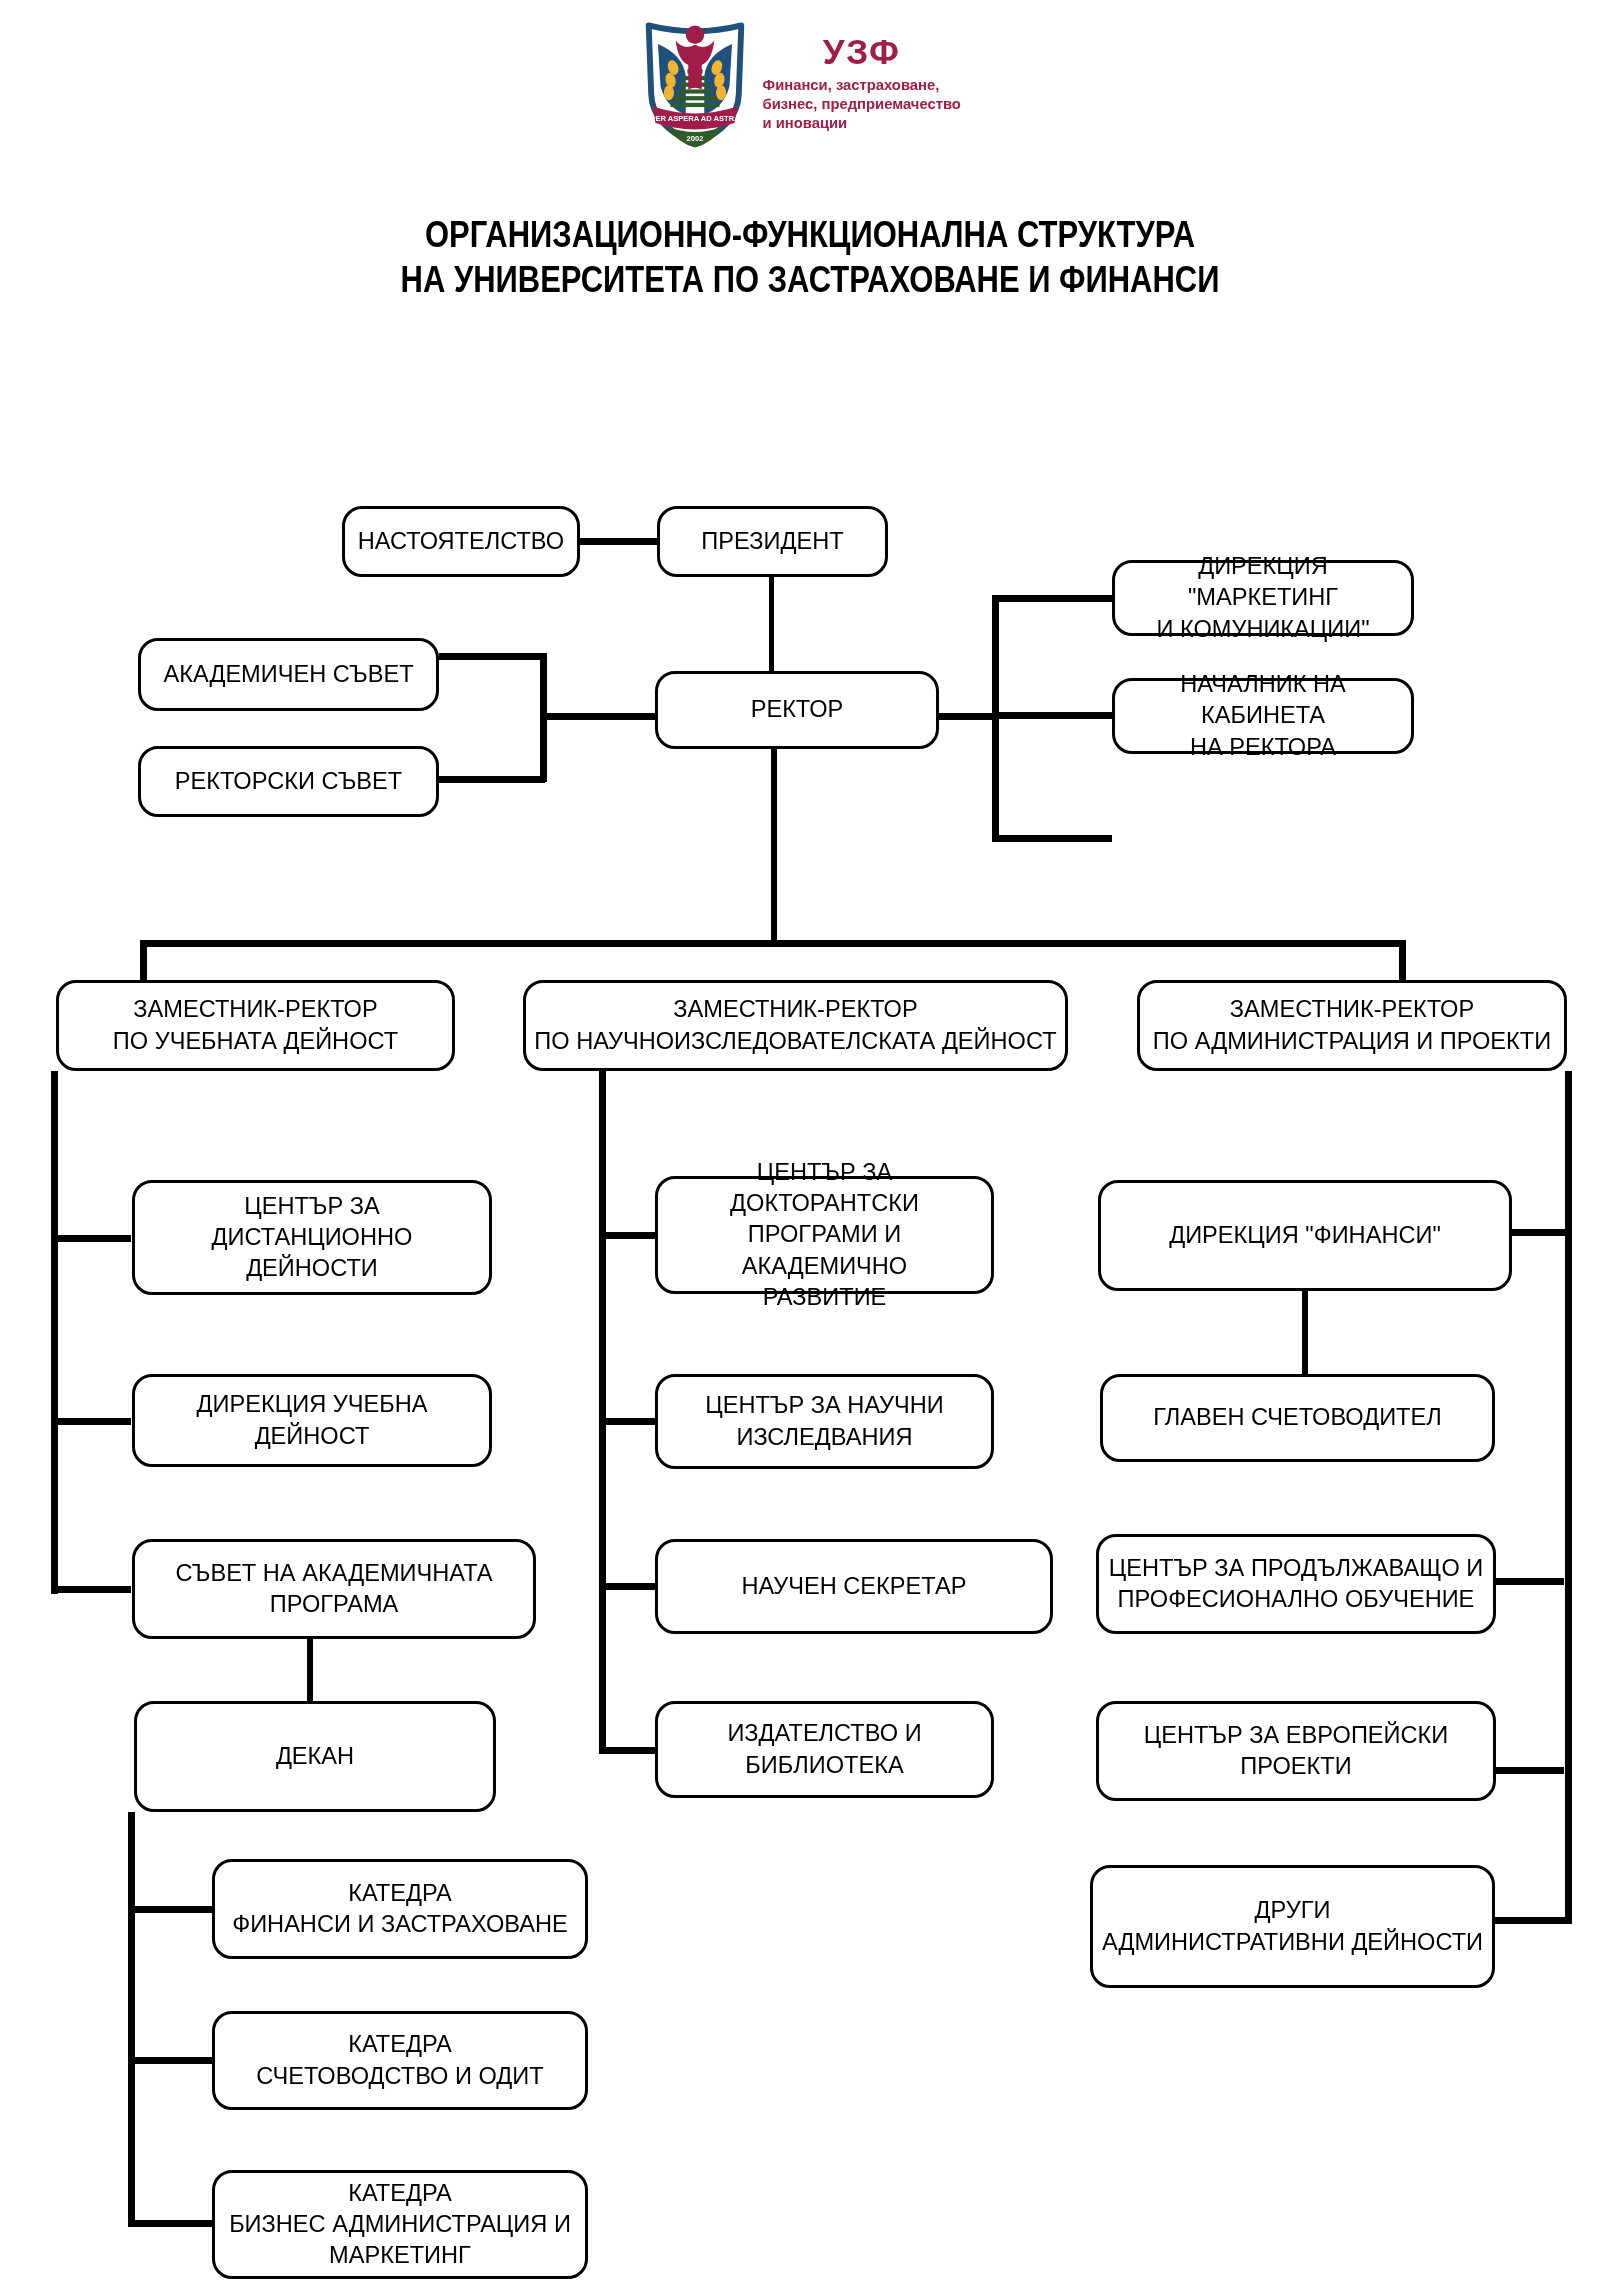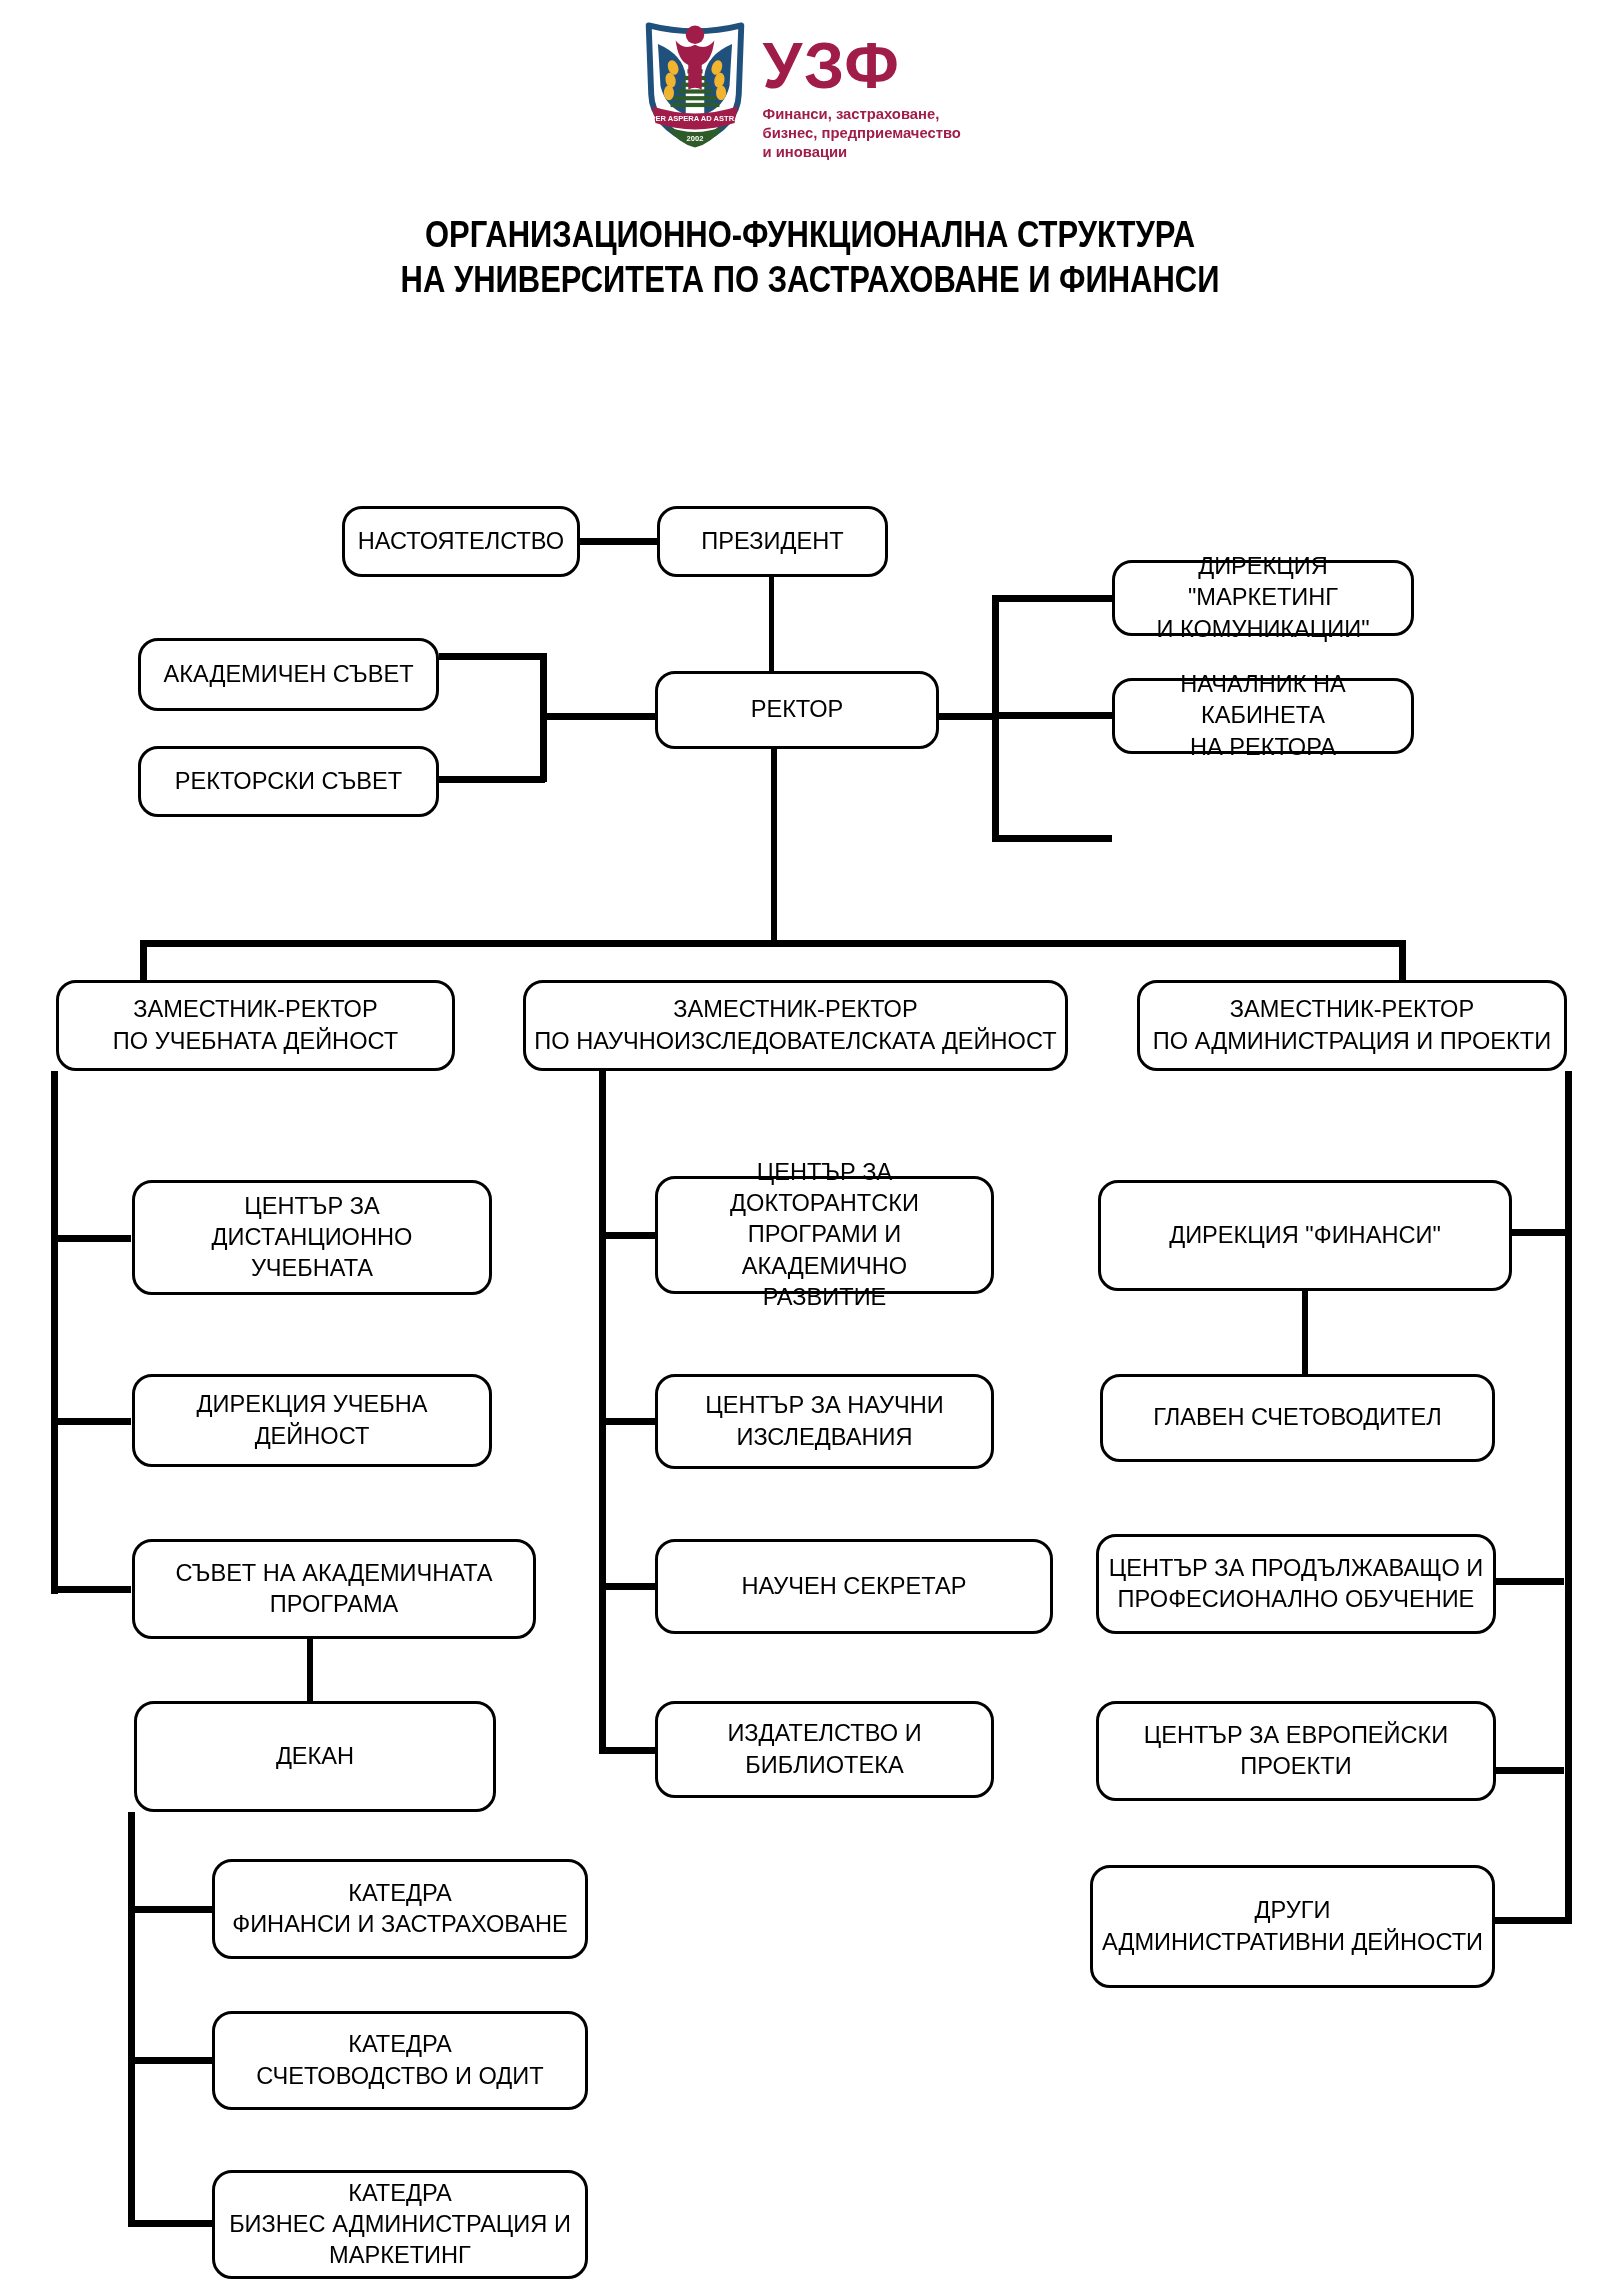--- a/index.html
+++ b/index.html
@@ -20,21 +20,21 @@
   .c{position:absolute;background:#000;z-index:1;}
   
   #title{
     position:absolute;left:0;top:213px;width:1620px;text-align:center;
     font-weight:bold;font-size:36px;line-height:1.24;color:#000;
     transform:scaleX(0.86);transform-origin:50% 50%;white-space:pre-line;
     letter-spacing:0px;
   }
   #logo{position:absolute;left:641px;top:17px;display:flex;align-items:flex-start;z-index:3;}
   #logo-text{margin-left:13.5px;padding-top:17px;}
-  #logo-abbr{font-weight:bold;font-size:64px;line-height:1;letter-spacing:1.7px;}
+  #logo-abbr{font-weight:bold;font-size:35px;line-height:1;letter-spacing:1.7px;text-align:center;}
   #logo-tagline{margin-top:6.8px;font-size:14.8px;line-height:1.3;font-weight:bold;white-space:pre-line;}
 </style>
 </head>
 <body>
 
 <div id="canvas">
 
   <div id="logo">
     <svg width="108" height="133" viewBox="0 0 128 158">
 
@@ -130,21 +130,21 @@
 НА РЕКТОРА</span></div>
 
   <div class="node" style="left:56px;top:980px;width:399px;height:91px"><span class="lbl">ЗАМЕСТНИК-РЕКТОР
 ПО УЧЕБНАТА ДЕЙНОСТ</span></div>
   <div class="node" style="left:523px;top:980px;width:545px;height:91px"><span class="lbl">ЗАМЕСТНИК-РЕКТОР
 ПО НАУЧНОИЗСЛЕДОВАТЕЛСКАТА ДЕЙНОСТ</span></div>
   <div class="node" style="left:1137px;top:980px;width:430px;height:91px"><span class="lbl">ЗАМЕСТНИК-РЕКТОР
 ПО АДМИНИСТРАЦИЯ И ПРОЕКТИ</span></div>
 
   <div class="node" style="left:132px;top:1180px;width:360px;height:115px"><span class="lbl">ЦЕНТЪР ЗА ДИСТАНЦИОННО
-УЧЕБНАТА</span></div>
+ДЕЙНОСТИ</span></div>
   <div class="node" style="left:132px;top:1374px;width:360px;height:93px"><span class="lbl">ДИРЕКЦИЯ УЧЕБНА ДЕЙНОСТ</span></div>
   <div class="node" style="left:132px;top:1539px;width:404px;height:100px"><span class="lbl">СЪВЕТ НА АКАДЕМИЧНАТА
 ПРОГРАМА</span></div>
   <div class="node" style="left:134px;top:1701px;width:362px;height:111px"><span class="lbl">ДЕКАН</span></div>
   <div class="node" style="left:212px;top:1859px;width:376px;height:100px"><span class="lbl">КАТЕДРА
 ФИНАНСИ И ЗАСТРАХОВАНЕ</span></div>
   <div class="node" style="left:212px;top:2011px;width:376px;height:99px"><span class="lbl">КАТЕДРА
 СЧЕТОВОДСТВО И ОДИТ</span></div>
   <div class="node" style="left:212px;top:2170px;width:376px;height:109px"><span class="lbl">КАТЕДРА
 БИЗНЕС АДМИНИСТРАЦИЯ  И

